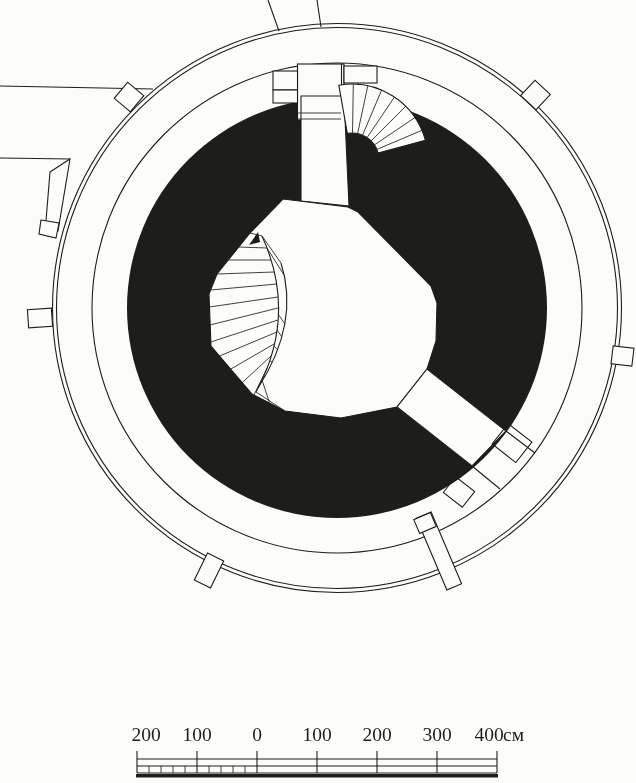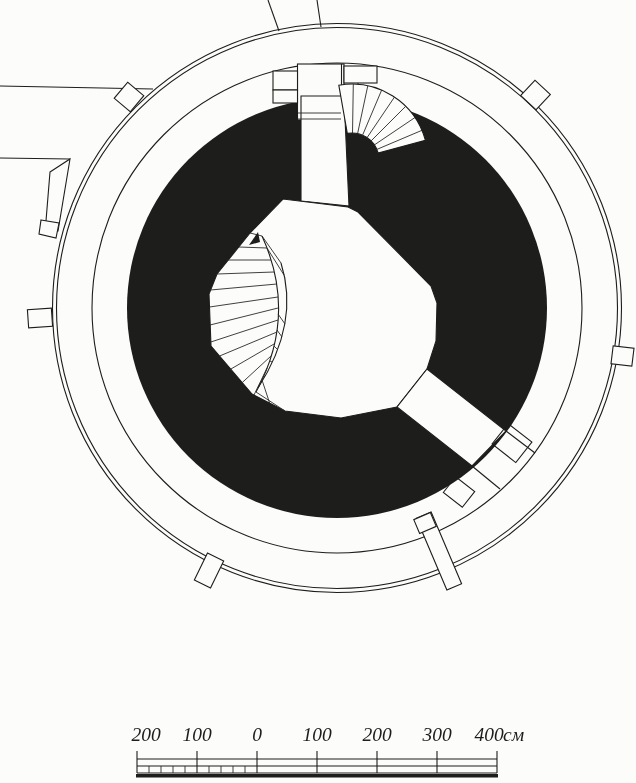--- a/index.html
+++ b/index.html
@@ -2,21 +2,21 @@
 <html><head>
 <meta charset="utf-8">
 <style>
   html,body{margin:0;padding:0;}
   body{
     width:636px;height:783px;
     background:#fcfcfb;
     font-family:"Liberation Serif", serif;
     overflow:hidden;
   }
-  .plan-wrap{position:relative;width:560px;height:783px;font-style:italic;}
+  .plan-wrap{position:relative;width:560px;height:783px;}
   svg{display:block}
   .ink{stroke:#1d1d1b;fill:none;stroke-width:1.1;}
   .ink-thin{stroke:#2a2a28;fill:none;stroke-width:0.9;}
   .solid{fill:#1d1d1b;stroke:none;}
   .paper-stroked{fill:#fcfcfb;stroke:#1d1d1b;stroke-width:1.1;}
   .scale-label{
     font-family:"Liberation Serif", serif;
     font-size:19.5px;
     fill:#1d1d1b;
   }

